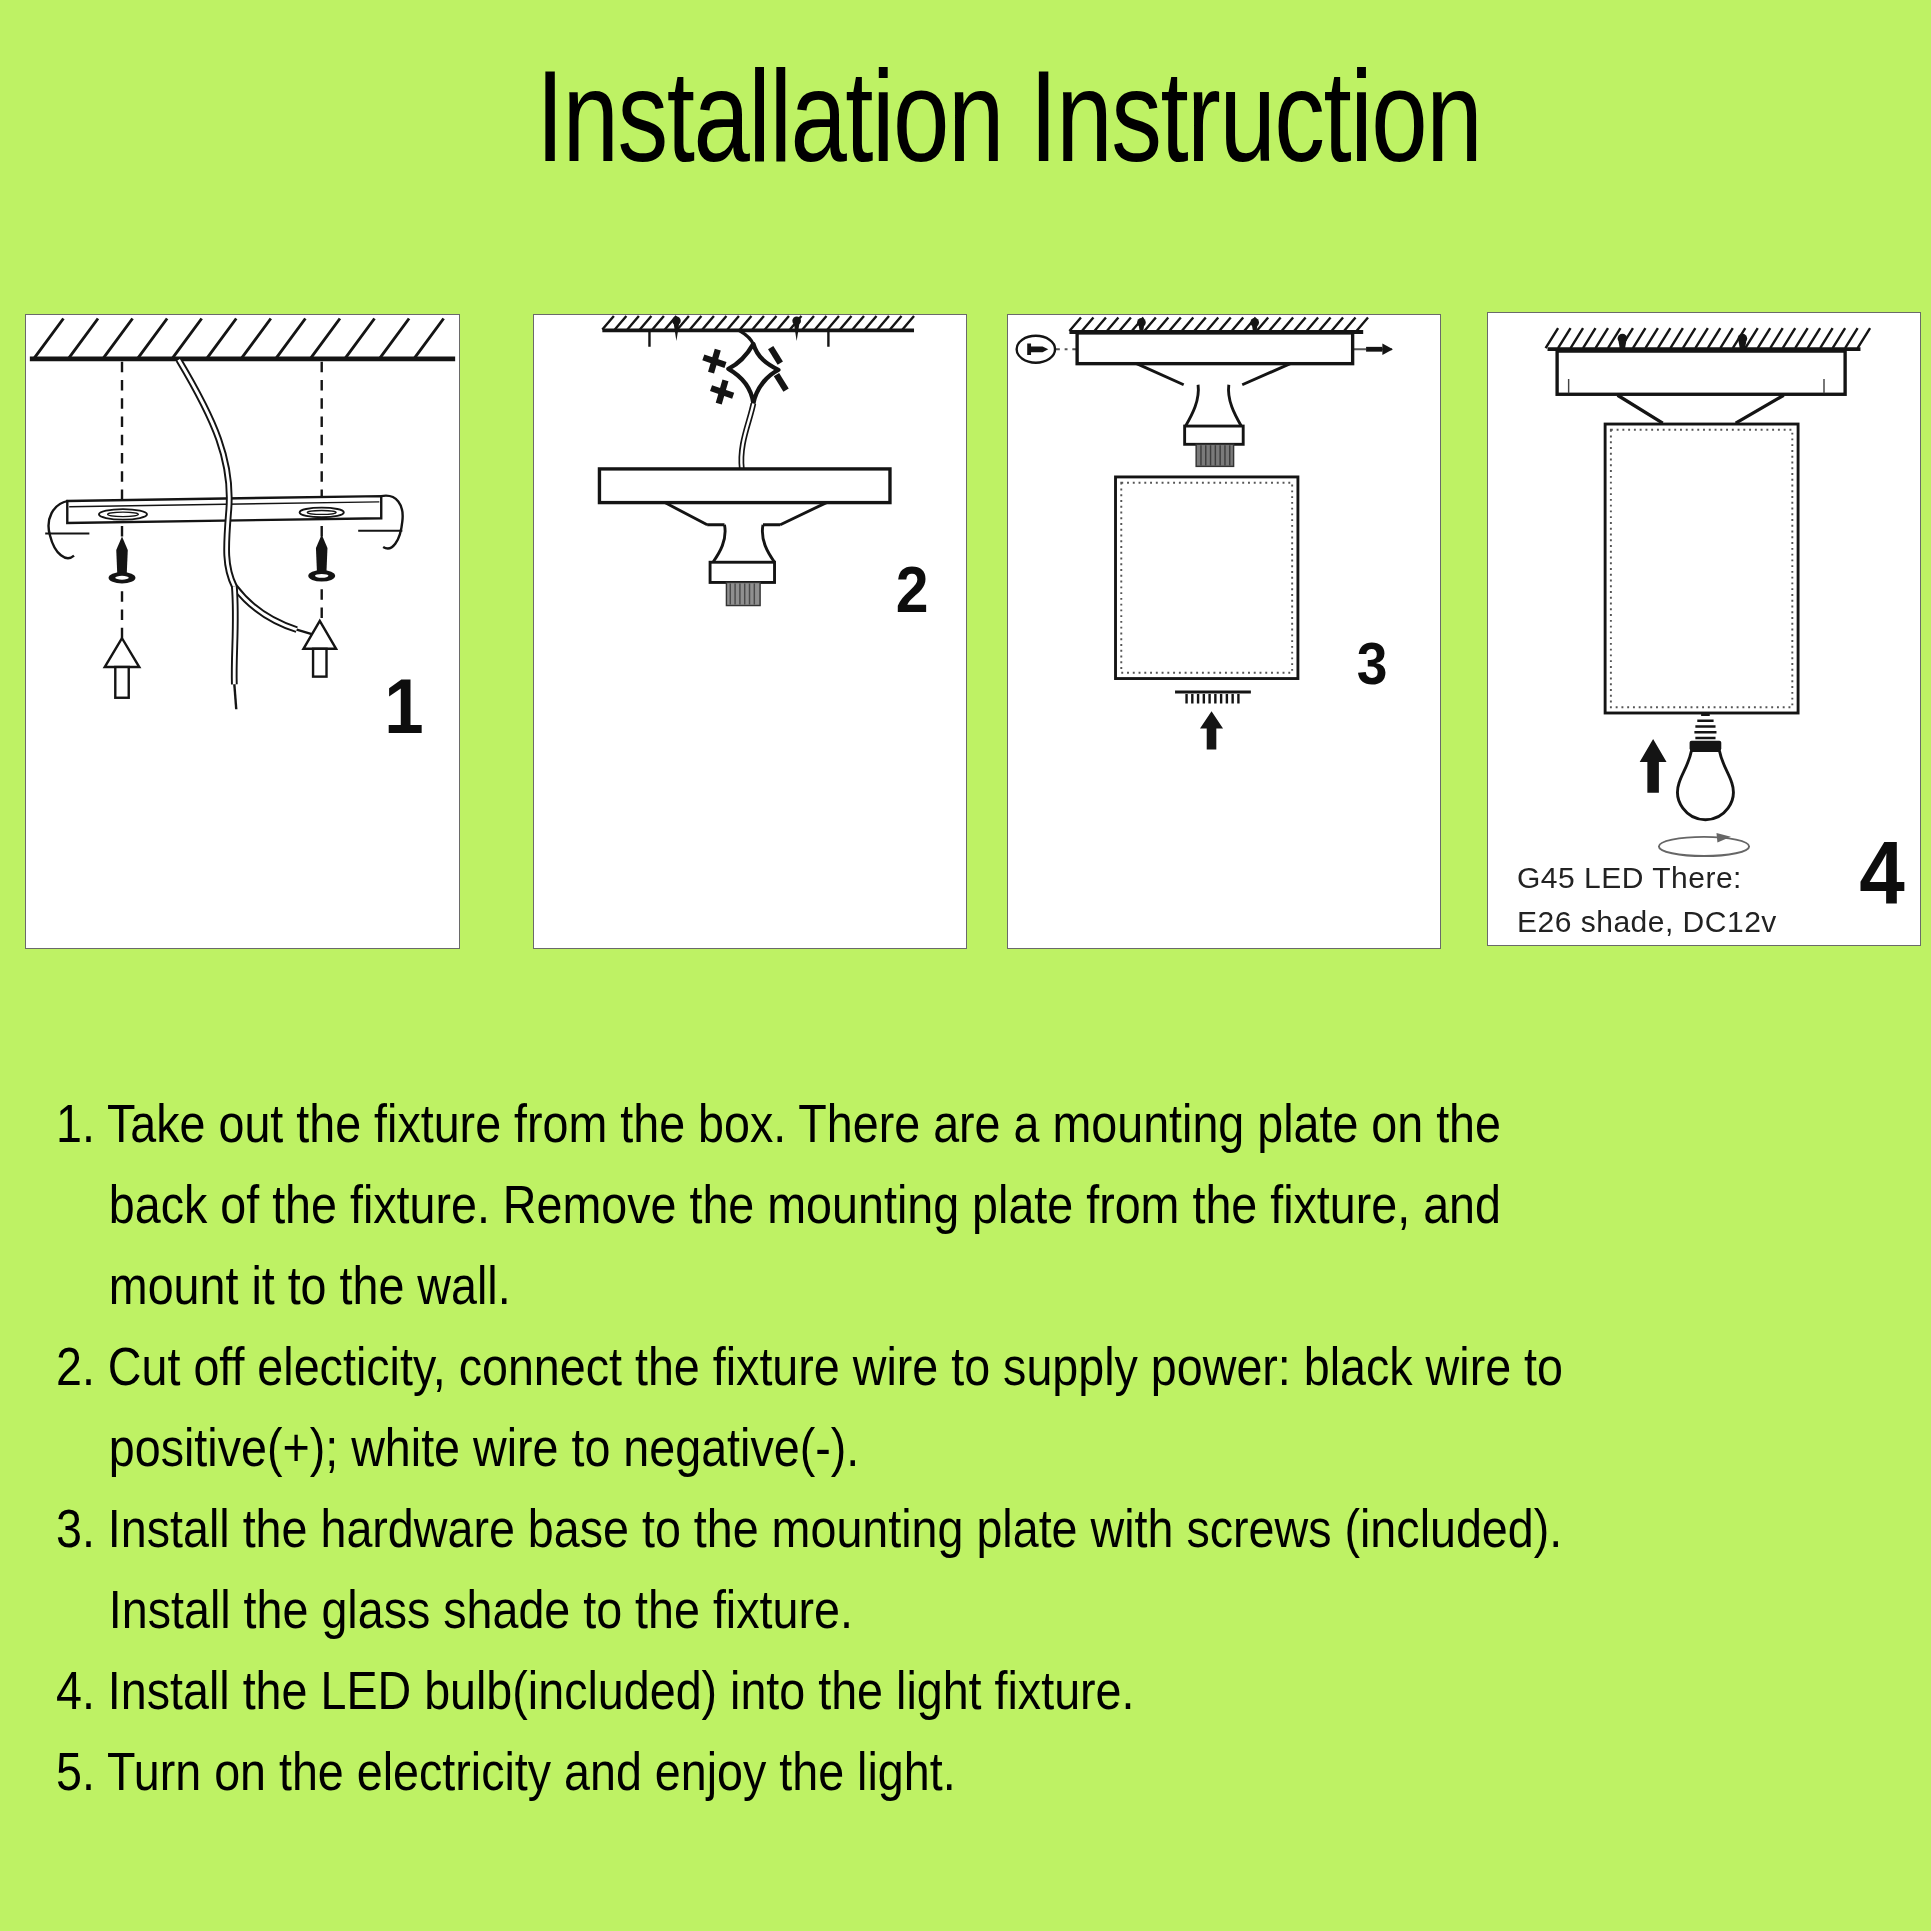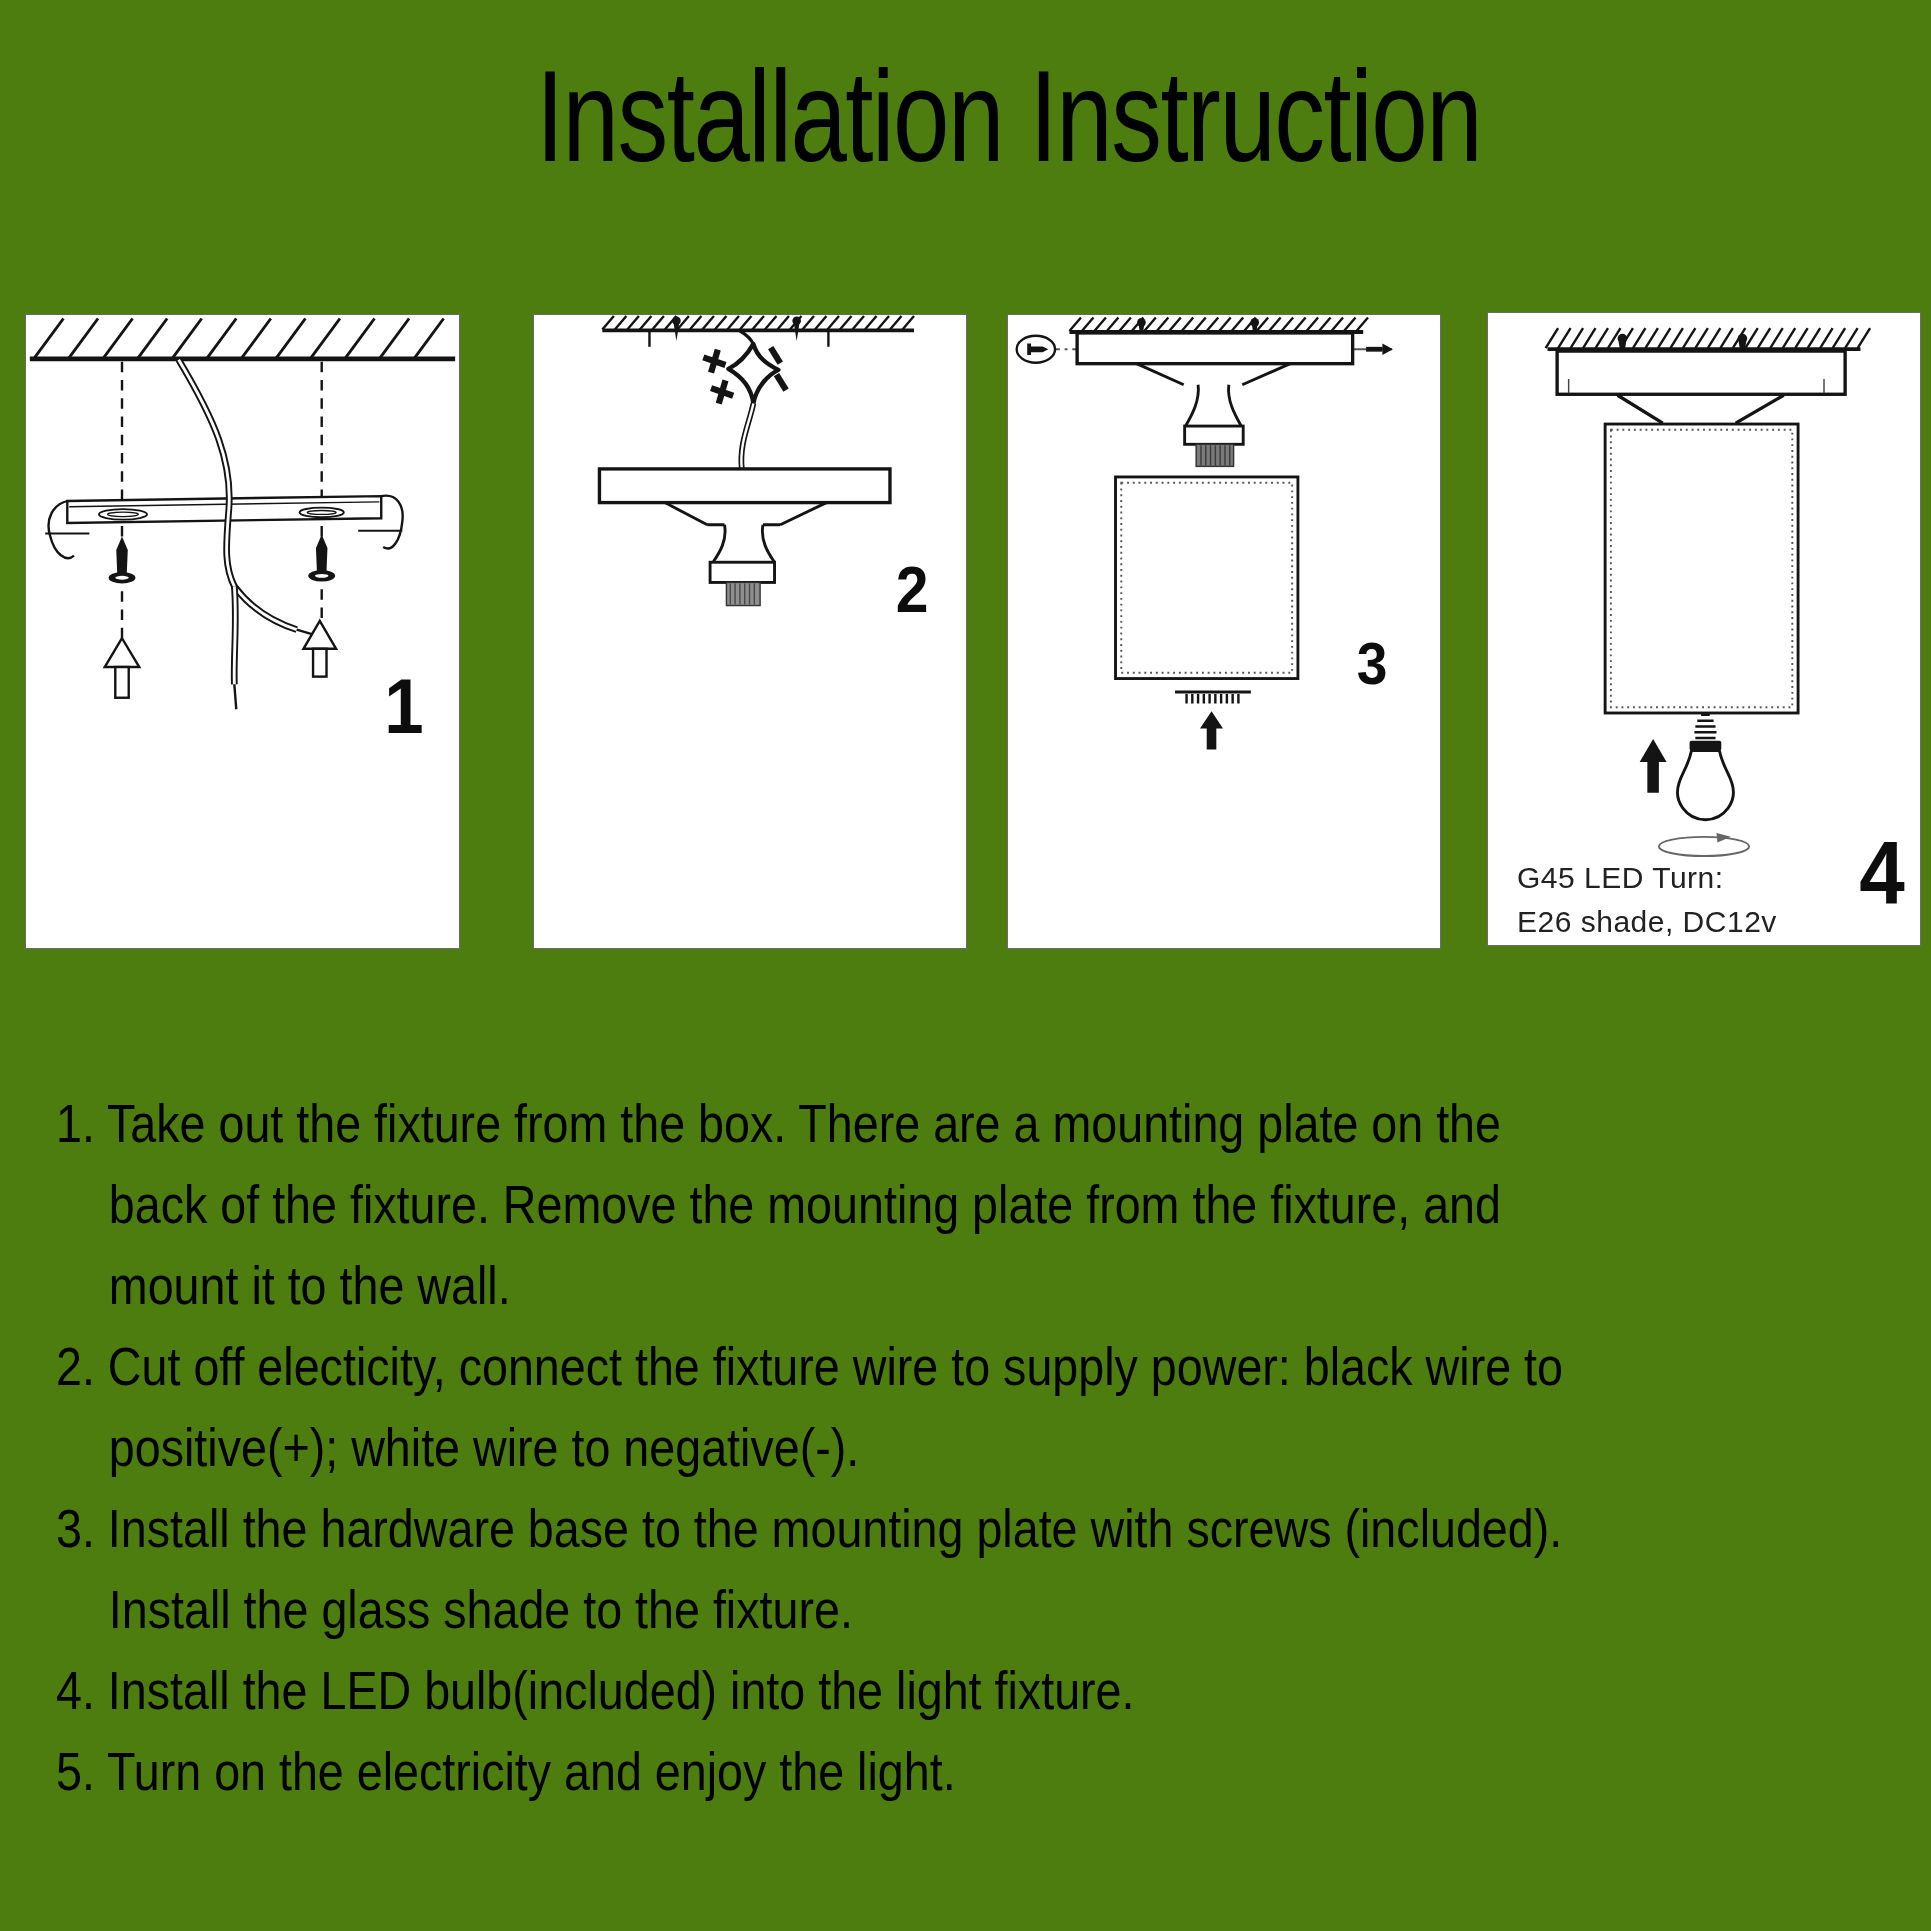--- a/index.html
+++ b/index.html
@@ -1,17 +1,17 @@
 <!DOCTYPE html>
 <html><head>
 <meta charset="utf-8">
 <style>
   html,body{margin:0;padding:0;background:#ffffff;}
   .sheet{
-    position:relative;width:1931px;height:1931px;background:#4d7c0f;
+    position:relative;width:1931px;height:1931px;background:#bef264;
     font-family:"Liberation Sans", sans-serif;color:#141414;overflow:hidden;
   }
   .title{
     position:absolute;left:43px;top:41px;width:1931px;text-align:center;
     font-size:130px;font-weight:400;letter-spacing:-1.9px;color:#000;
     transform:scaleX(0.78);transform-origin:50% 0;white-space:nowrap;
   }
   .panel{
     position:absolute;border:1.9px solid #6a6a6a;background:#fff;box-sizing:border-box;
   }
@@ -208,21 +208,21 @@
         <path d="M222,418 H231 M218,424 H235 M216,430 H237 M215,436 H238 M216,442 H237" stroke="#141414" stroke-width="2.5" fill="none"></path>
         <rect x="210" y="445" width="33" height="10" rx="2" fill="#141414"></rect>
         <path d="M212,455 C209,470 202,479 199,489 A29,29 0 1 0 254,489 C251,479 244,470 241,455 Z" fill="#ffffff" stroke="#141414" stroke-width="3"></path>
       </g>
       <polygon fill="#141414" points="172,443 158,467 166,467 166,499 178,499 178,467 186,467"></polygon>
       <g>
         <ellipse cx="225" cy="555" rx="47" ry="10" fill="none" stroke="#666666" stroke-width="2"></ellipse>
         <polygon points="238,541 253,545 239,551" fill="#666666"></polygon>
       </g>
     </svg>
-    <div class="caption" id="cap1">G45 LED Turn:</div>
+    <div class="caption" id="cap1">G45 LED There:</div>
     <div class="caption" id="cap2">E26 shade, DC12v</div>
     <div class="pnum" id="num4">4</div>
   </div>
 
   <div class="instructions">
     <div class="line">1. Take out the fixture from the box. There are a mounting plate on the</div>
     <div class="line cont">back of the fixture. Remove the mounting plate from the fixture, and</div>
     <div class="line cont">mount it to the wall.</div>
     <div class="line">2. Cut off electicity, connect the fixture wire to supply power: black wire to</div>
     <div class="line cont">positive(+); white wire to negative(-).</div>

